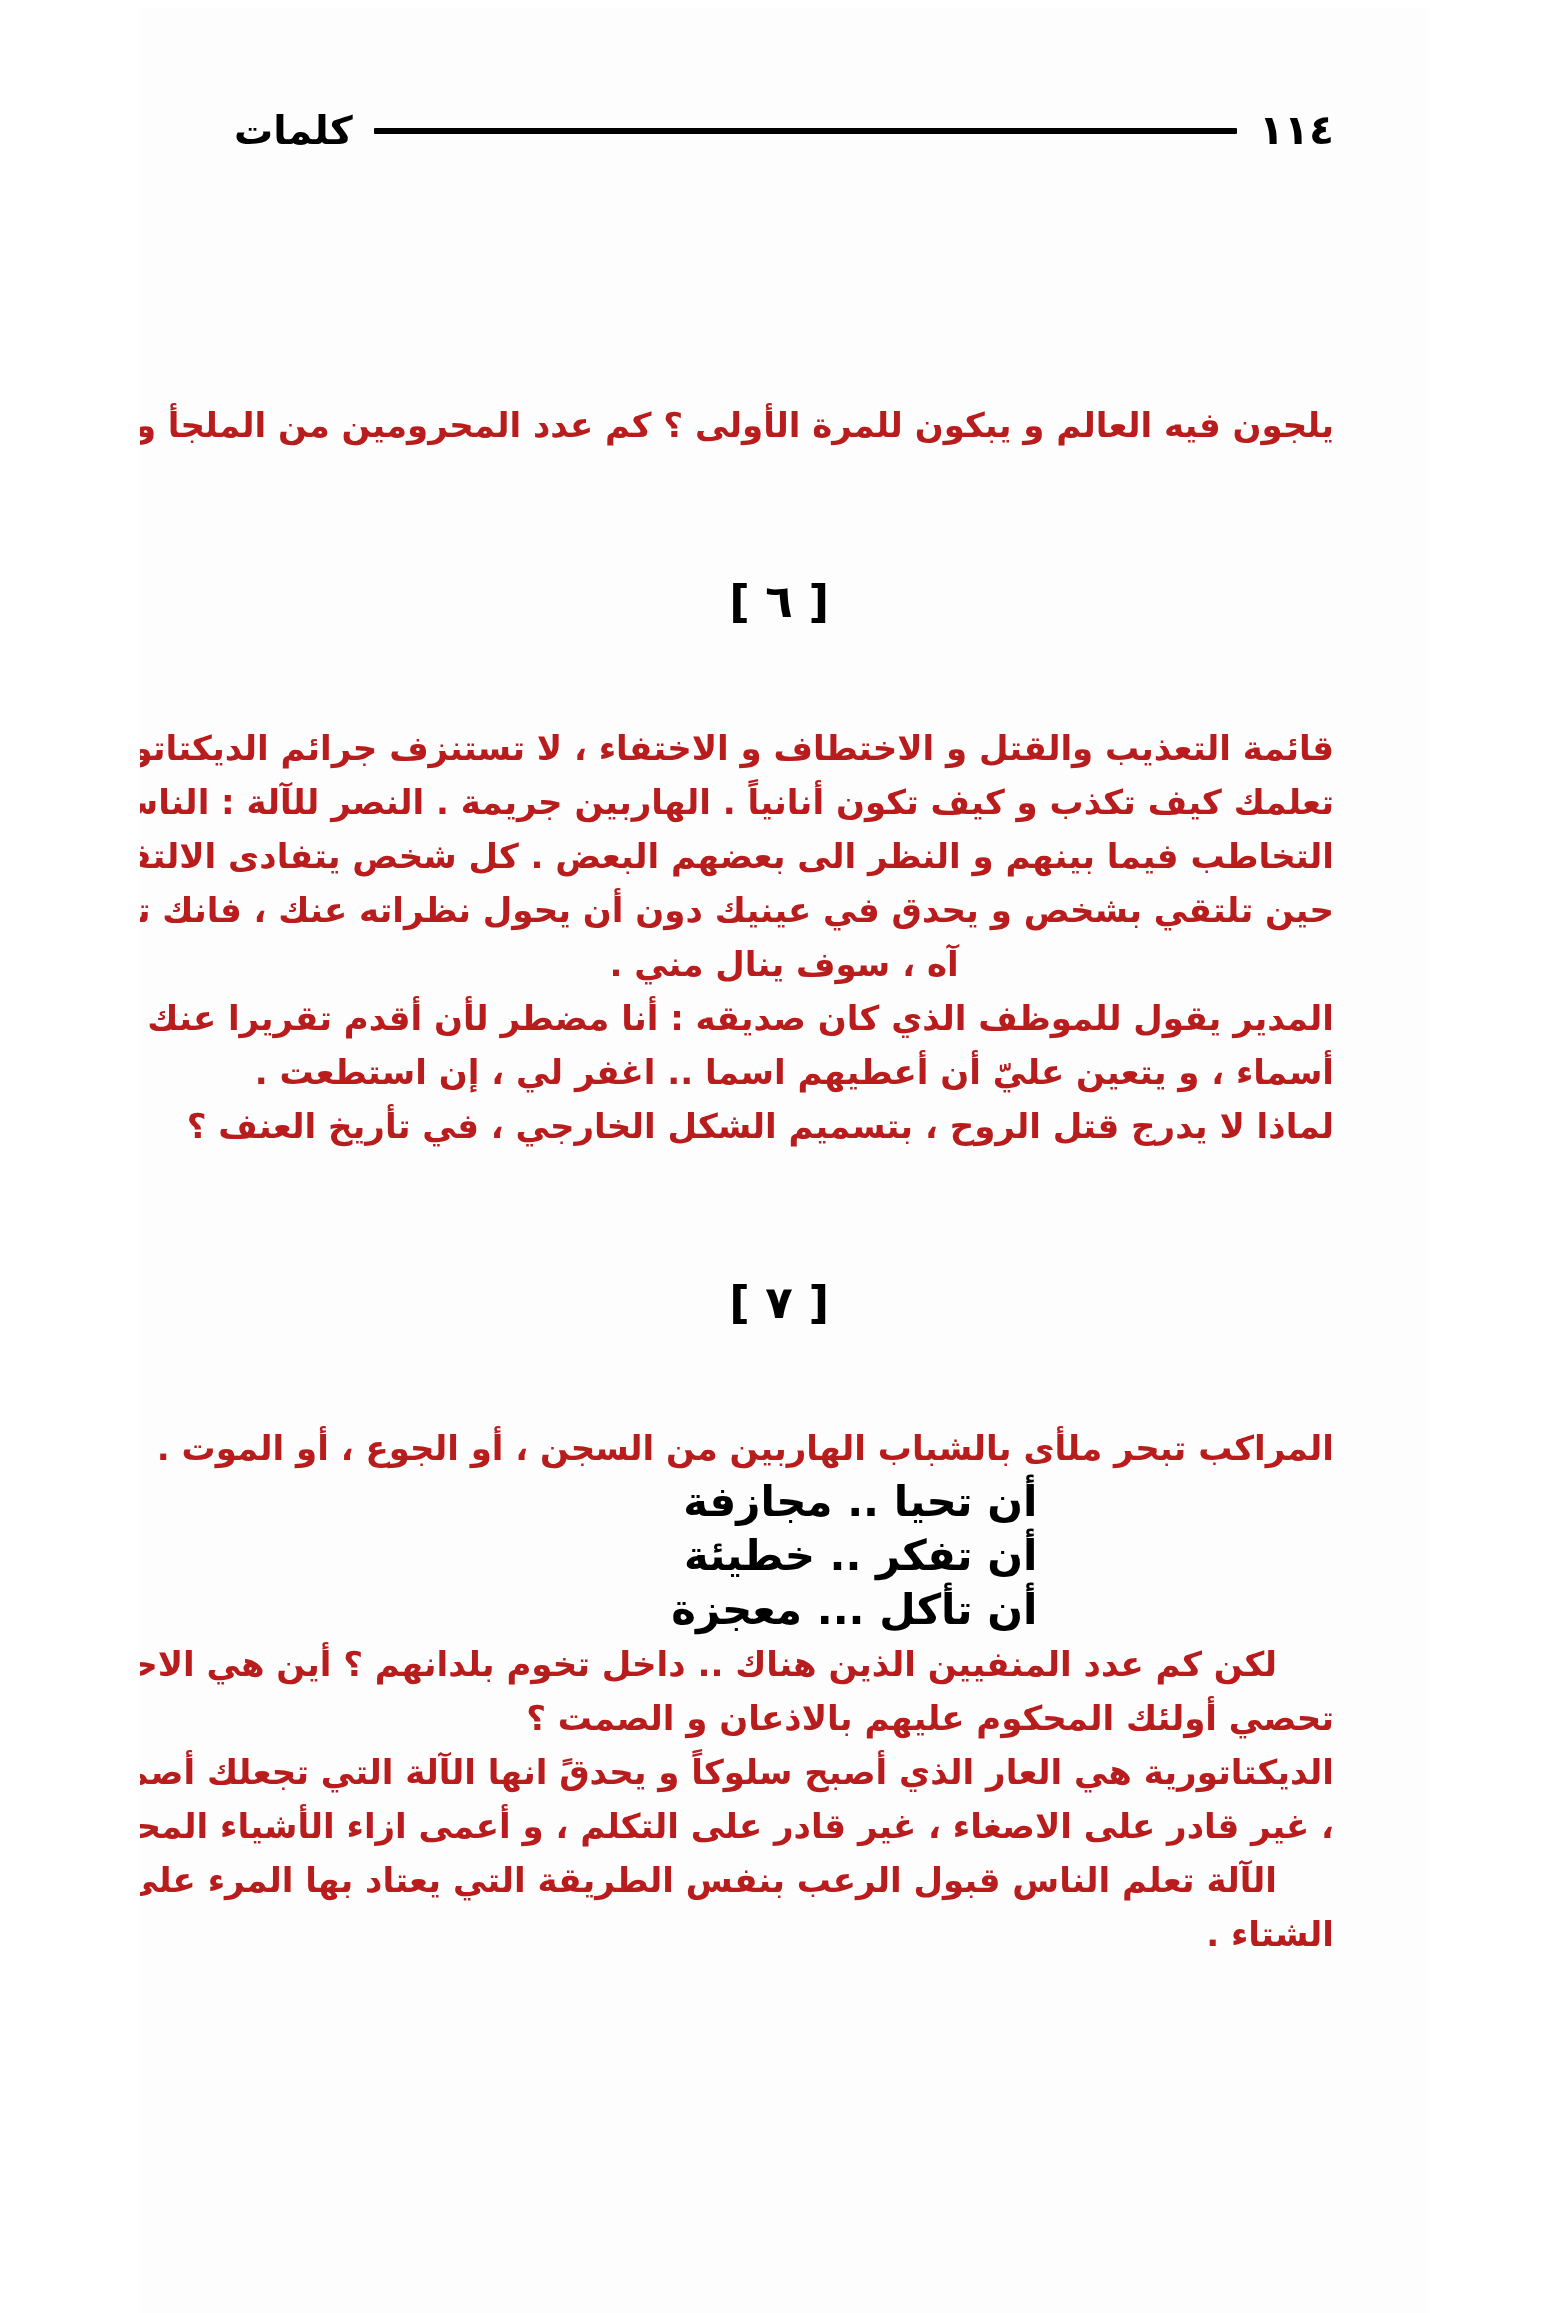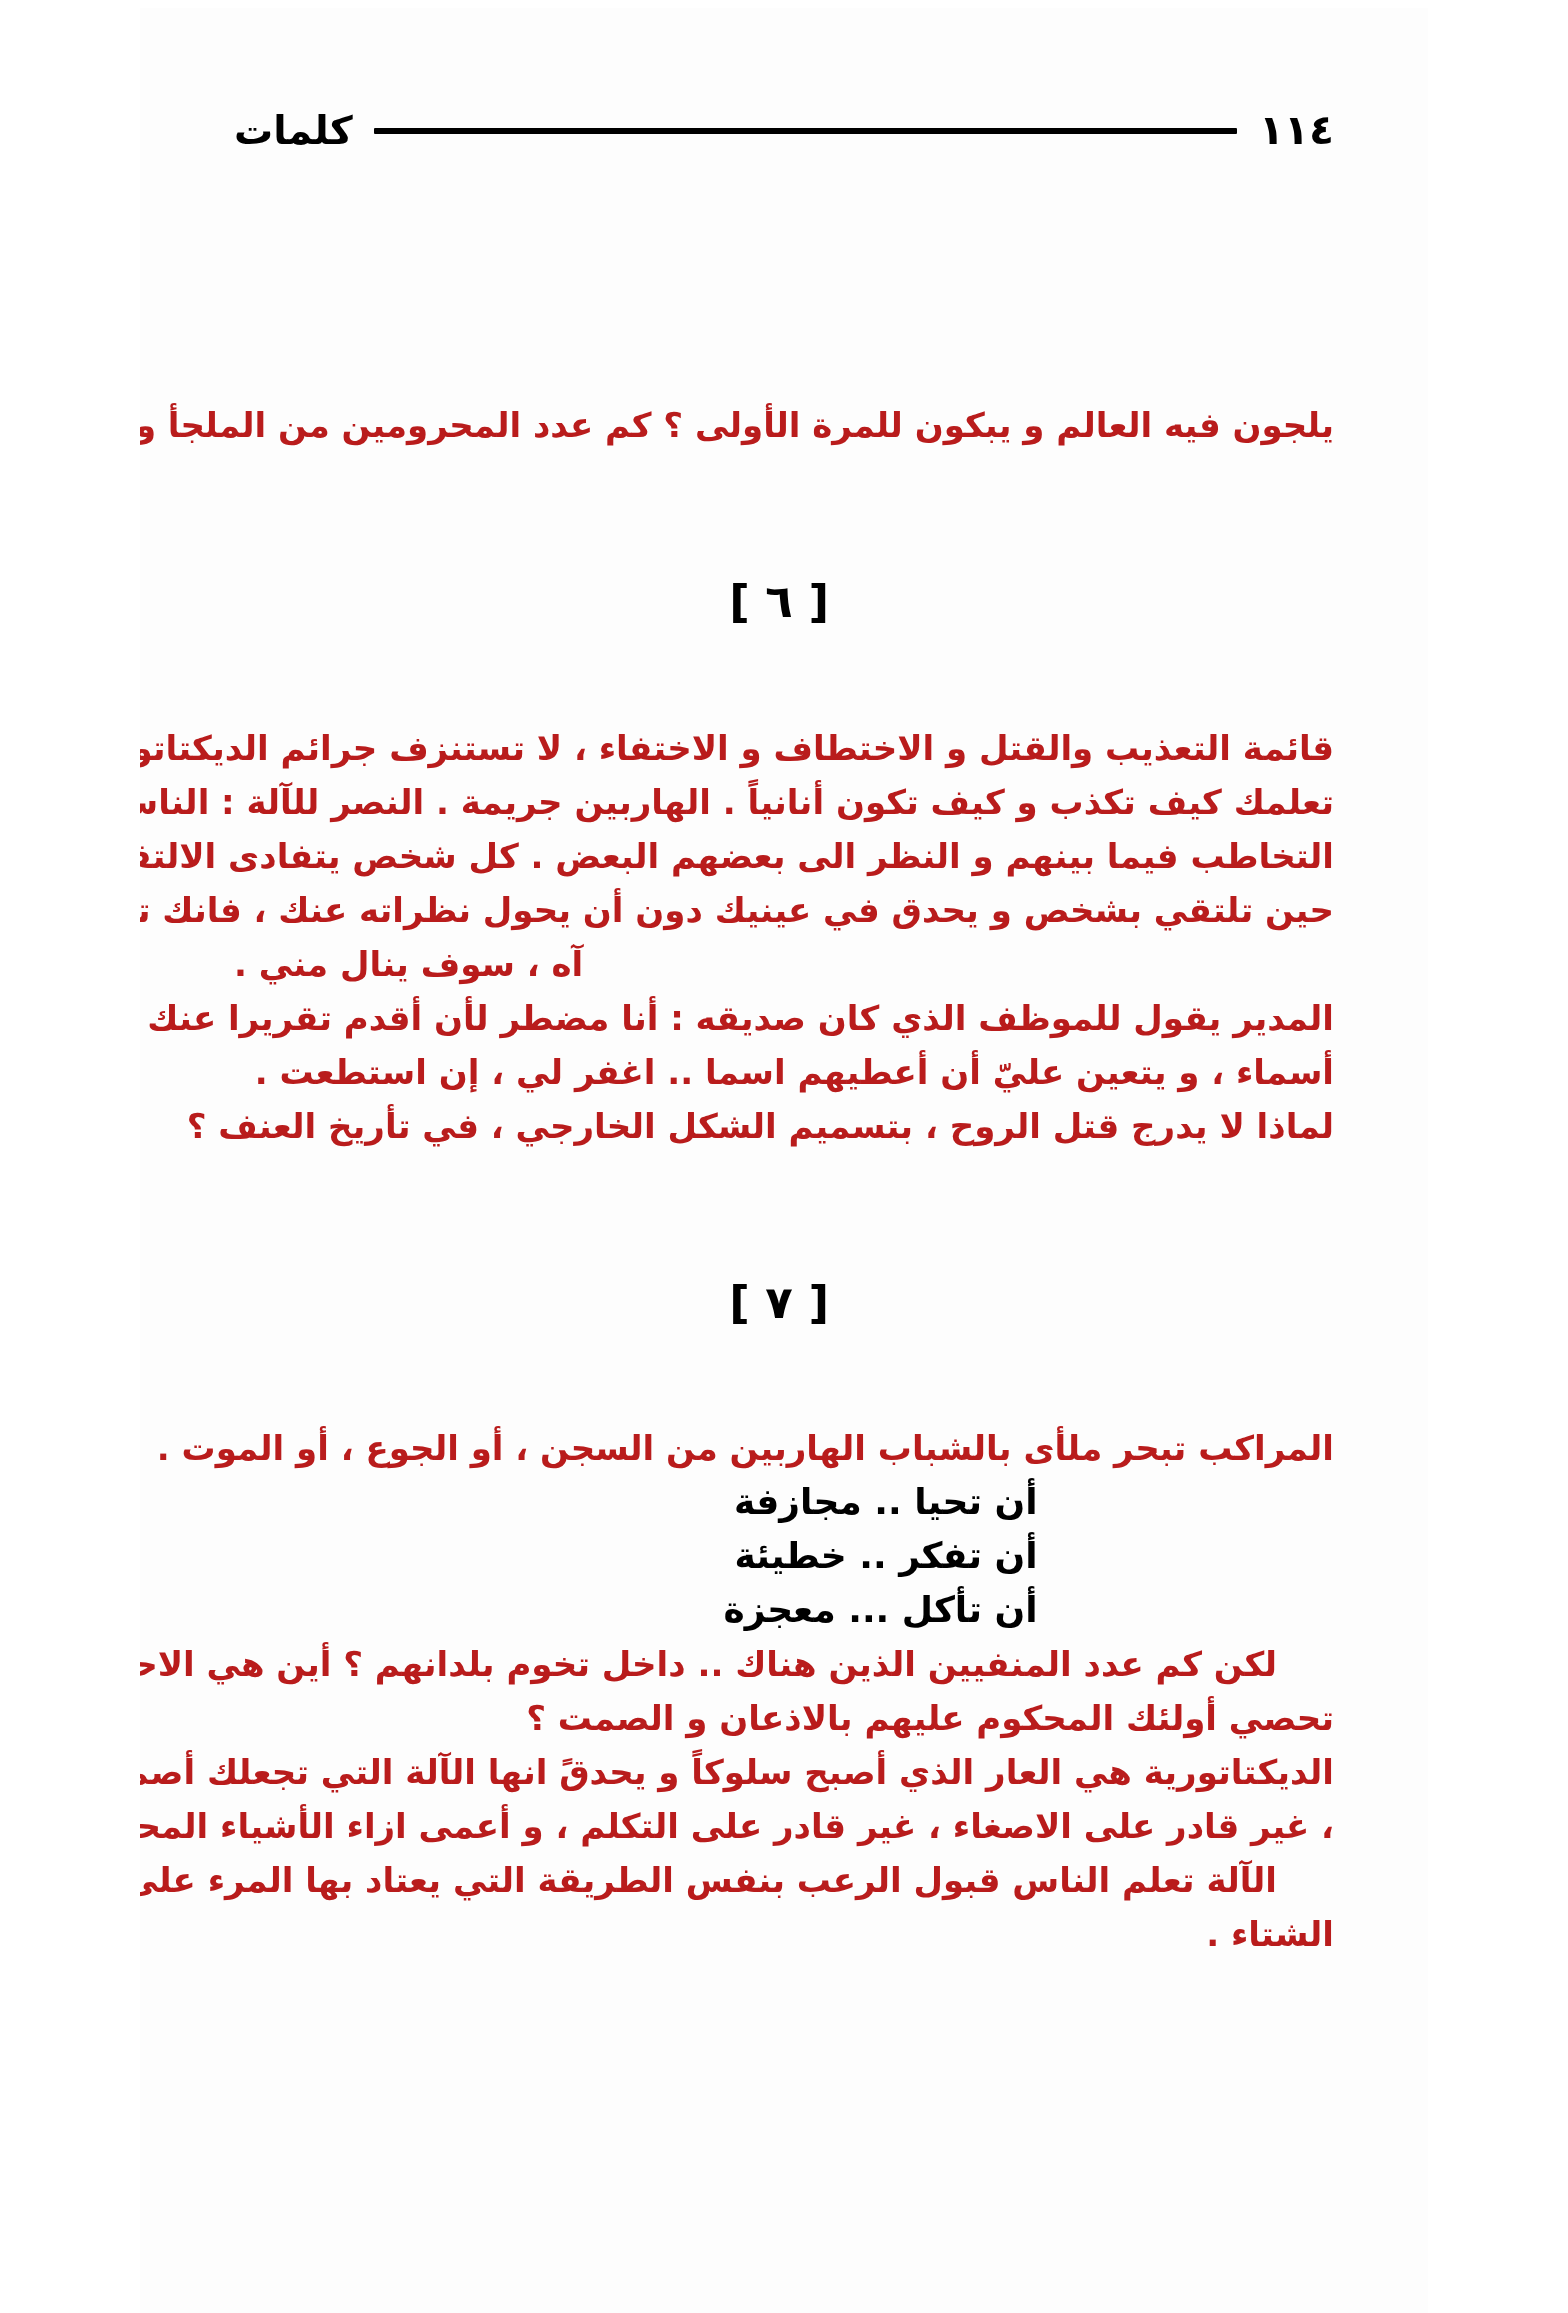--- a/index.html
+++ b/index.html
@@ -73,40 +73,40 @@
     font-size: 34px;
     font-weight: 700;
     line-height: 54px;
     white-space: nowrap;
     letter-spacing: 0px;
     color: #b91c1c;
   }
   .line.tight { letter-spacing: -0.4px; }
 
   .align-right { text-align: right; }
-  .align-left  { text-align: left; }
+  .align-left  { text-align: center; }
 
   .indent-1 { padding-right: 57px; }
   .gap-l  { height: 94px; }
   .gap-xl { height: 125px; }
 
   
   .section-heading {
     text-align: center;
     font-size: 45px;
     font-weight: 700;
     line-height: 1.1;
     letter-spacing: 9.8px;
     direction: ltr;
     padding-right: 9.8px;
   }
 
   
   .verse {
-    font-size: 36px;
+    font-size: 42px;
     font-weight: 700;
     line-height: 54px;
     white-space: nowrap;
   }
   .verse-row {
     display: flex;
     flex-direction: row;
     justify-content: center;
   }
   .verse-inner {

